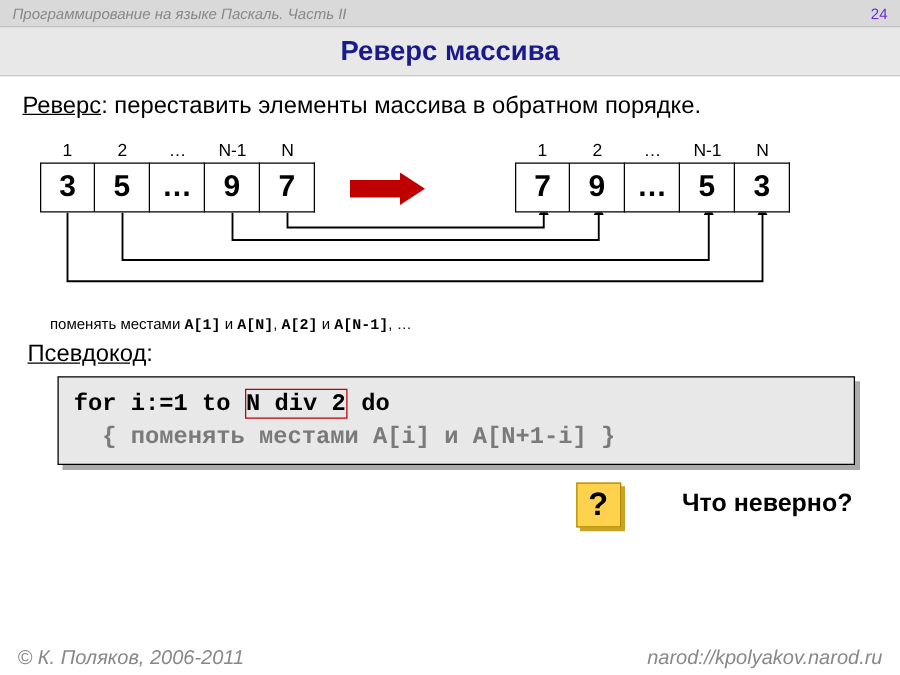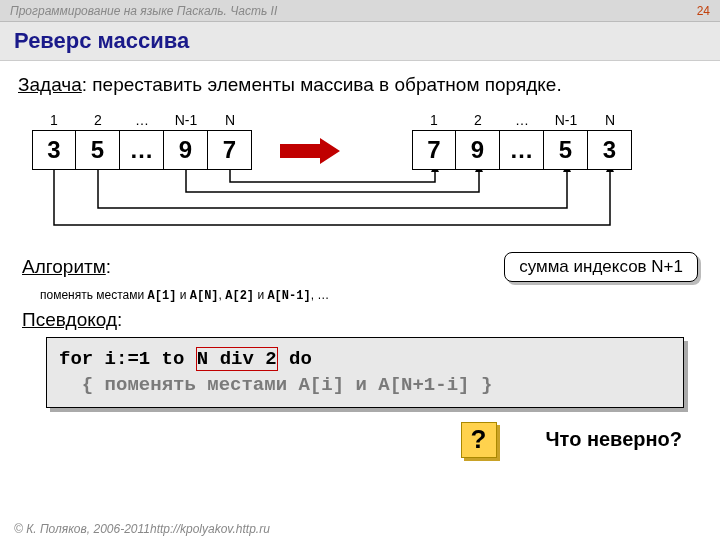--- a/index.html
+++ b/index.html
@@ -1,19 +1,19 @@
 <!DOCTYPE html>
 <html><head>
 <meta charset="utf-8">
 <style>
   * { box-sizing: border-box; margin: 0; padding: 0; }
   body { width: 720px; height: 540px; font-family: Arial, sans-serif; position: relative; background: #fff; overflow: hidden; }
   .header { height: 22px; background: #d9d9d9; border-bottom: 1px solid #bbb; display: flex; justify-content: space-between; align-items: center; padding: 0 10px; font-size: 12px; color: #888; font-style: italic; }
-  .page-num { font-style: normal; color: #c2410c; }
-  .title-bar { background: #e8e8e8; padding: 6px 14px; border-bottom: 1px solid #ccc; }
+  .page-num { font-style: normal; color: #6d28d9; }
+  .title-bar { background: #e8e8e8; padding: 6px 14px; border-bottom: 1px solid #ccc; text-align: center; }
   .title-bar h1 { font-size: 22px; font-weight: bold; color: #1a1a8a; }
   .content { padding: 12px 18px 0 18px; }
   .task { font-size: 19px; color: #000; line-height: 1.3; margin-bottom: 14px; }
   .task .u { text-decoration: underline; }
   .arrays { position: relative; height: 140px; margin: 0 14px; }
   .labels { display: flex; position: absolute; top: 0; }
   .labels span { width: 44px; text-align: center; font-size: 14px; }
   .cells { display: flex; position: absolute; top: 18px; }
   .cell { width: 44px; height: 40px; border: 1.5px solid #000; display: flex; align-items: center; justify-content: center; font-size: 24px; font-weight: bold; background: #fff; }
   .cell + .cell { border-left: none; }
@@ -29,37 +29,37 @@
   .swap-text { font-size: 12px; margin: 0 4px 6px 22px; }
   .swap-text .mono { font-family: "Courier New", monospace; font-weight: bold; }
   .pseudo { font-size: 19px; margin: 2px 4px 6px 4px; }
   .pseudo .u { text-decoration: underline; }
   .code-box { margin: 4px 18px 0 28px; background: #e8e8e8; border: 1.5px solid #000; box-shadow: 4px 4px 0 #aaa; padding: 8px 12px; font-family: "Courier New", monospace; font-size: 19px; font-weight: bold; line-height: 1.4; }
   .code-box .hl { border: 1.5px solid #c00000; padding: 0 0; }
   .code-box .cm { color: #7a7a7a; }
   .qrow { display: flex; align-items: center; justify-content: flex-end; margin: 14px 20px 0 0; gap: 10px; }
   .qm { width: 36px; height: 36px; background: #ffd24d; border: 1.5px solid #aa8800; display:flex; align-items:center; justify-content:center; font-size: 26px; font-weight: bold; box-shadow: 3px 3px 0 #c9a227; }
   .qtext { font-size: 20px; font-weight: bold; margin-left: 39px; }
-  .footer { position: absolute; bottom: 4px; left: 0; right: 0; display: flex; padding: 0 14px; font-size: 12px; color: #888; font-style: italic; }
+  .footer { position: absolute; bottom: 4px; left: 0; right: 0; display: flex; justify-content: space-between; padding: 0 14px; font-size: 16px; color: #888; font-style: italic; }
 </style>
 </head>
 <body>
 
 <div class="header">
   <span>Программирование на языке Паскаль. Часть II</span>
   <span class="page-num">24</span>
 </div>
 
 <div class="title-bar">
   <h1>Реверс массива</h1>
 </div>
 
 <div class="content">
   <p class="task">
-    <span class="u">Задача</span><span>: переставить элементы массива в обратном порядке.</span>
+    <span class="u">Реверс</span><span>: переставить элементы массива в обратном порядке.</span>
   </p>
 
   <div class="arrays">
     <div class="labels left">
       <span>1</span>
         <span>2</span>
         <span>…</span>
         <span>N-1</span>
         <span>N</span>
     </div>
@@ -94,38 +94,34 @@
       <polygon points="574,2 582,2 578,-6" fill="#000"></polygon>
       <path d="M66 0 L66 38 L535 38 L535 0" stroke="#000" stroke-width="1.5" fill="none"></path>
       <polygon points="531,2 539,2 535,-6" fill="#000"></polygon>
       <path d="M154 0 L154 22 L447 22 L447 0" stroke="#000" stroke-width="1.5" fill="none"></path>
       <polygon points="443,2 451,2 447,-6" fill="#000"></polygon>
       <path d="M198 0 L198 12 L403 12 L403 0" stroke="#000" stroke-width="1.5" fill="none"></path>
       <polygon points="399,2 407,2 403,-6" fill="#000"></polygon>
     </svg>
   </div>
 
-  <div class="algo-row">
-    <span class="algoritm"><span class="u">Алгоритм</span>:</span>
-    <span class="badge">сумма индексов N+1</span>
-  </div>
 
   <p class="swap-text">
     <span>поменять местами </span><span class="mono">A[1]</span><span> и </span><span class="mono">A[N]</span><span>, </span><span class="mono">A[2]</span><span> и </span><span class="mono">A[N-1]</span><span>, …</span>
   </p>
 
   <p class="pseudo"><span class="u">Псевдокод</span>:</p>
 
   <div class="code-box">
     <div><span>for i:=1 to </span><span class="hl">N div 2</span><span> do</span></div>
     <div>&nbsp;&nbsp;<span class="cm">{ поменять местами A[i] и A[N+1-i] }</span></div>
   </div>
 
   <div class="qrow">
     <div class="qm">?</div>
     <span class="qtext">Что неверно?</span>
   </div>
 </div>
 
 <div class="footer">
   <span>© К. Поляков, 2006-2011</span>
-  <span>http://kpolyakov.http.ru</span>
+  <span>narod://kpolyakov.narod.ru</span>
 </div>
 
 </body></html>

